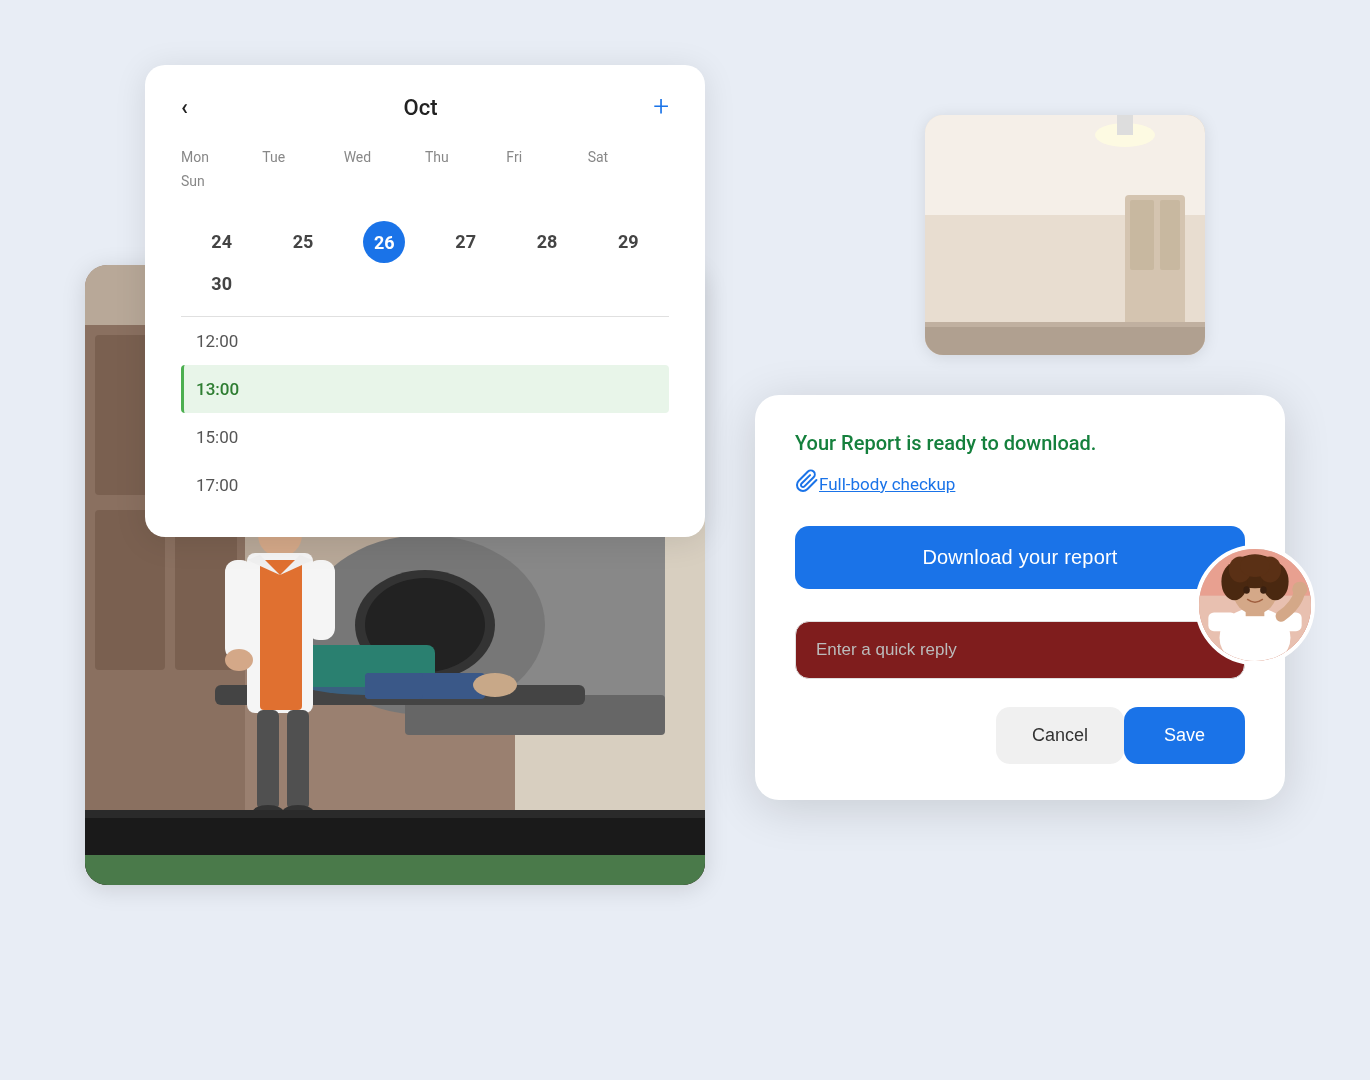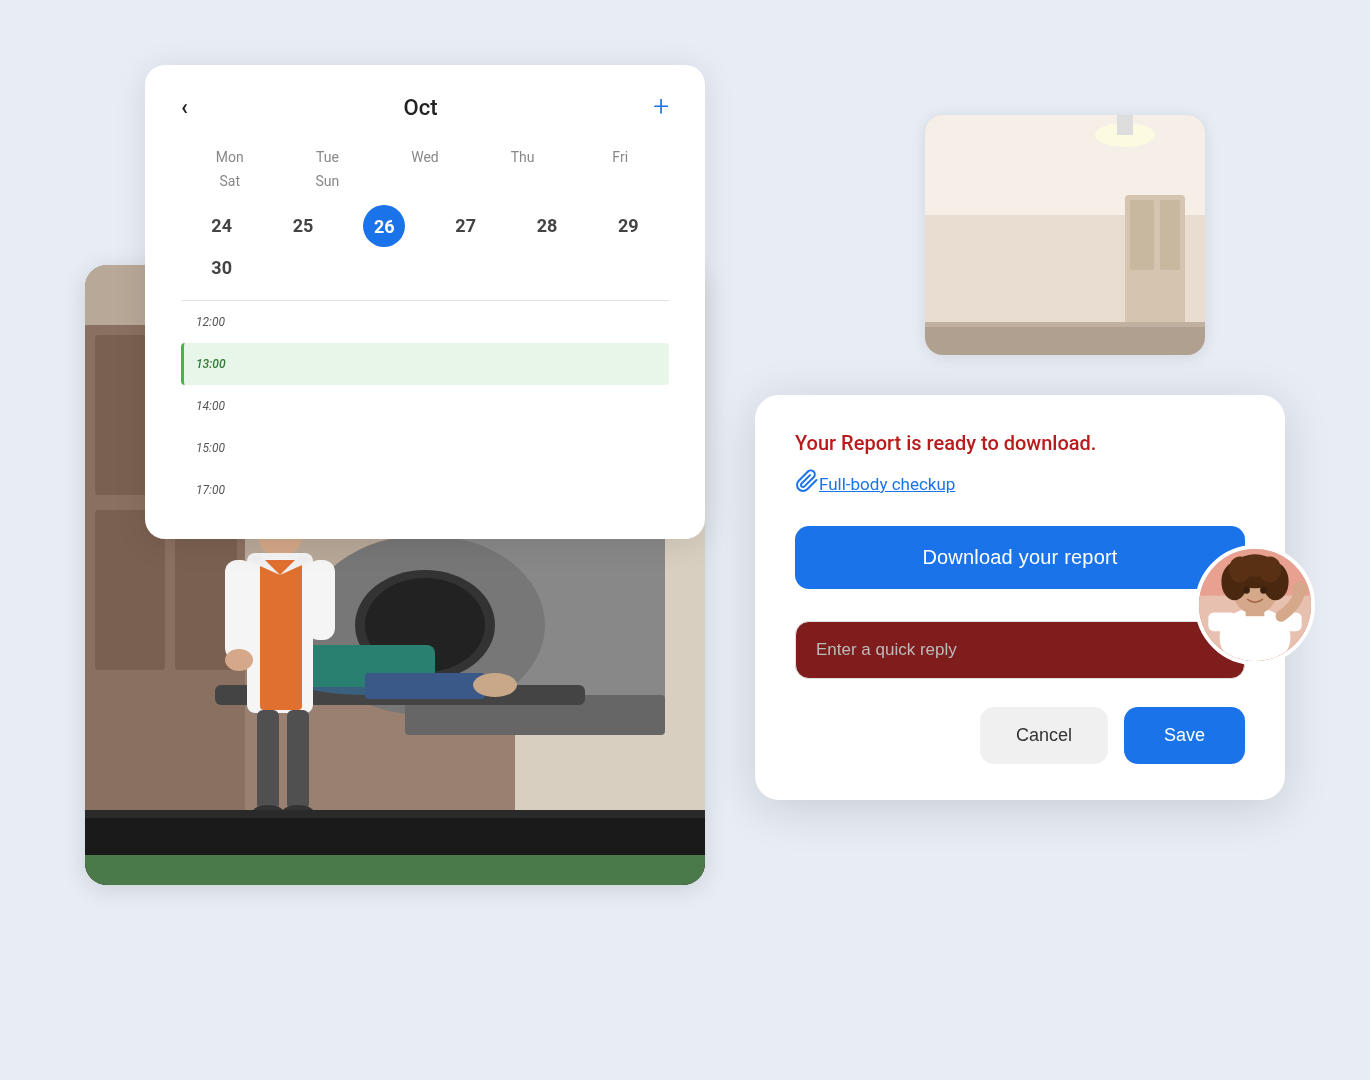--- a/index.html
+++ b/index.html
@@ -58,23 +58,23 @@
     .calendar-add-btn {
       font-size: 28px;
       color: #1a73e8;
       cursor: pointer;
       line-height: 1;
       font-weight: 300;
     }
 
     .calendar-weekdays {
       display: grid;
-      grid-template-columns: repeat(5, 1fr);
-      text-align: center;
-      margin-bottom: 12px;
+      grid-template-columns: repeat(6, 1fr);
+      text-align: left;
+      margin-bottom: 28px;
     }
 
     .calendar-weekday {
       font-size: 14px;
       color: #888;
       font-weight: 400;
       padding: 4px 0;
     }
 
     .calendar-dates {
@@ -111,25 +111,24 @@
       margin: 12px 0 0 0;
     }
 
     
     .time-list {
       padding: 0 0 28px 0;
     }
 
     .time-item {
       padding: 14px 0 14px 0;
-      font-size: 12px;
+      font-size: 17px;
       color: #555;
       border-left: 3px solid transparent;
       padding-left: 12px;
-      font-style: italic;
     }
 
     .time-item.active {
       background: #e8f5e9;
       color: #2e7d32;
       border-left: 3px solid #4caf50;
       border-radius: 4px;
       font-weight: 500;
     }
 
@@ -168,21 +167,21 @@
       width: 530px;
       background: #fff;
       border-radius: 24px;
       box-shadow: 0 8px 48px rgba(0,0,0,0.14);
       padding: 36px 40px 36px 40px;
       z-index: 5;
     }
 
     .report-title {
       font-size: 20px;
-      color: #b91c1c;
+      color: #15803d;
       font-weight: 500;
       margin-bottom: 14px;
     }
 
     .report-link-row {
       display: flex;
       align-items: center;
       margin-bottom: 28px;
     }
 
@@ -223,21 +222,20 @@
       margin-bottom: 28px;
       background: #7f1d1d;
     }
 
     .reply-input::placeholder {
       color: #bbb;
     }
 
     .modal-actions {
       display: flex;
-      gap: 16px;
       justify-content: flex-end;
     }
 
     .cancel-btn {
       background: #f0f0f0;
       color: #333;
       border: none;
       border-radius: 14px;
       padding: 18px 36px;
       font-size: 18px;
@@ -309,21 +307,20 @@
       <div class="calendar-date">28</div>
       <div class="calendar-date">29</div>
       <div class="calendar-date">30</div>
     </div>
 
     <div class="calendar-divider"></div>
 
     <div class="time-list">
       <div class="time-item">12:00</div>
       <div class="time-item active">13:00</div>
-      <div class="time-item">14:00</div>
       <div class="time-item">15:00</div>
       <div class="time-item">17:00</div>
     </div>
   </div>
 
   <div class="room-card">
     <svg width="100%" height="100%" viewBox="0 0 280 240" xmlns="http://www.w3.org/2000/svg">
 
       <rect x="0" y="0" width="280" height="100" fill="#f5efe8"></rect>
 

